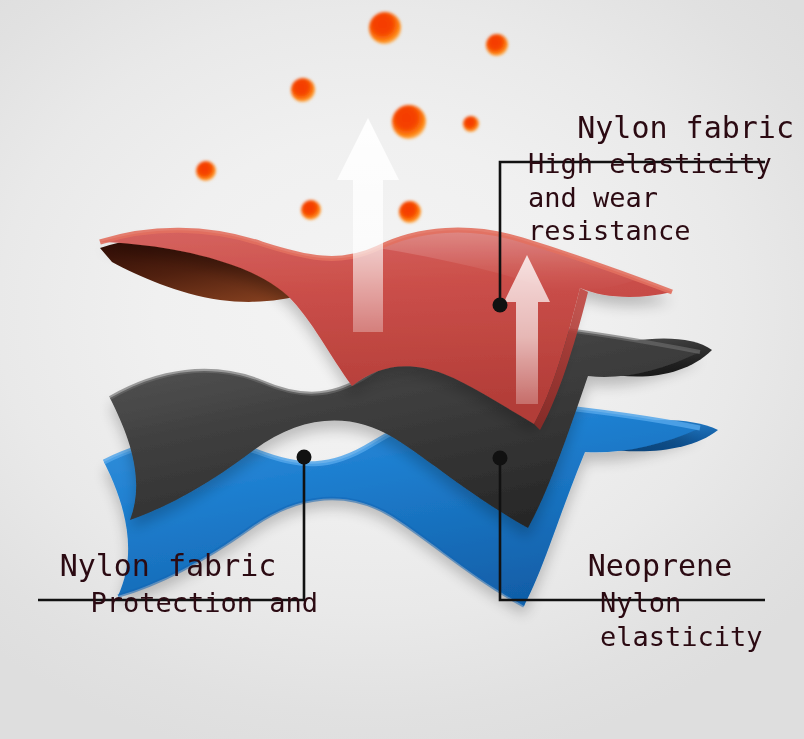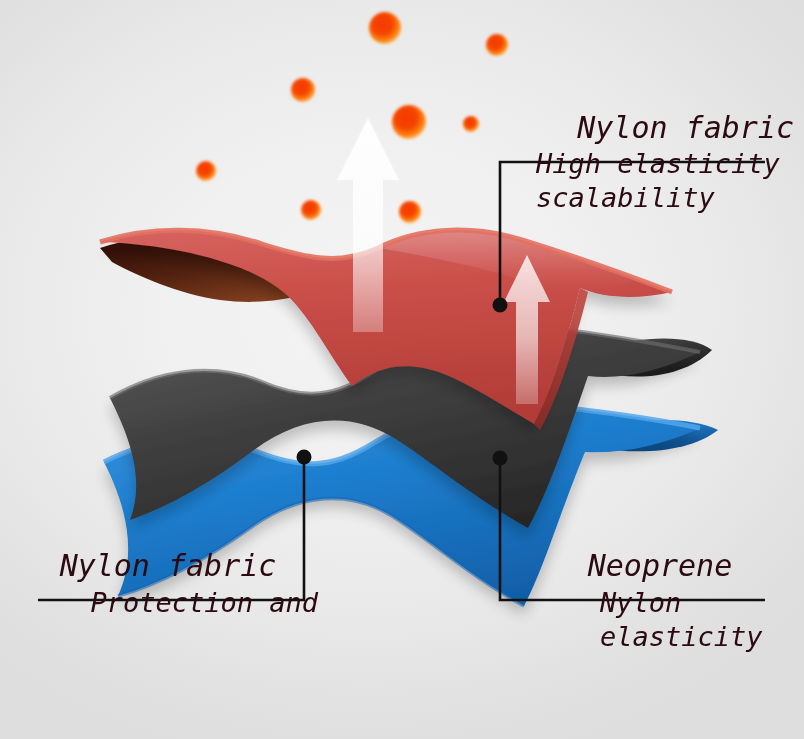--- a/index.html
+++ b/index.html
@@ -9,21 +9,20 @@
     font-family:"DejaVu Serif", serif;
     overflow:hidden;
     background:#e6e6e6;
   }
   #stage{
     position:relative;
     width:804px;height:739px;
     background:
       radial-gradient(ellipse 70% 62% at 46% 42%, #f4f4f4 0%, #f0f0f0 38%, #e9e9e9 66%, #e1e1e1 88%, #dedede 100%);
     overflow:hidden;
-    font-style:italic;
   }
   .svg-layer{position:absolute;left:0;top:0;width:804px;height:739px;}
 
   
   .callout{position:absolute;}
   .callout .title{
     color:#2b0a12;
     font-family:"DejaVu Sans Mono","Liberation Mono",monospace;
     font-size:30px;
     line-height:1.08;
@@ -34,21 +33,21 @@
     color:#2b0a12;
     font-family:"DejaVu Sans Mono","Liberation Mono",monospace;
     font-size:27px;
     line-height:1.24;
     letter-spacing:0px;
   }
 
   
   #callout-nylon-top{ left:500px; top:112px; width:300px; }
   #callout-nylon-top .title{ text-align:right; padding-right:6px; }
-  #callout-nylon-top .desc{ text-align:left; padding-left:36px; padding-top:3px; }
+  #callout-nylon-top .desc{ text-align:left; padding-left:28px; padding-top:3px; }
 
   
   #callout-nylon-bottom{ left:18px; top:550px; width:300px; }
   #callout-nylon-bottom .title{ text-align:center; }
   #callout-nylon-bottom .desc{ text-align:right; padding-left:26px; padding-top:4px;}
 
   
   #callout-neoprene{ left:510px; top:550px; width:300px; }
   #callout-neoprene .title{ text-align:center; }
   #callout-neoprene .desc{ text-align:left; padding-left:90px; padding-top:4px; }
@@ -243,21 +242,22 @@
 
       <path d="M765 600 L 500 600 L 500 460" stroke-width="2.6"></path>
       <circle cx="500" cy="458" r="7.5" fill="#111111" stroke="none"></circle>
     </g>
   </svg>
 
   <div class="callout" id="callout-nylon-top">
     <div class="title">Nylon fabric</div>
     <div class="desc">
       <div>High elasticity</div>
-      <div>scalability</div>
+      <div>and wear</div>
+      <div>resistance</div>
     </div>
   </div>
 
   <div class="callout" id="callout-nylon-bottom">
     <div class="title">Nylon fabric</div>
     <div class="desc">
       <div>Protection and</div>
     </div>
   </div>
 

